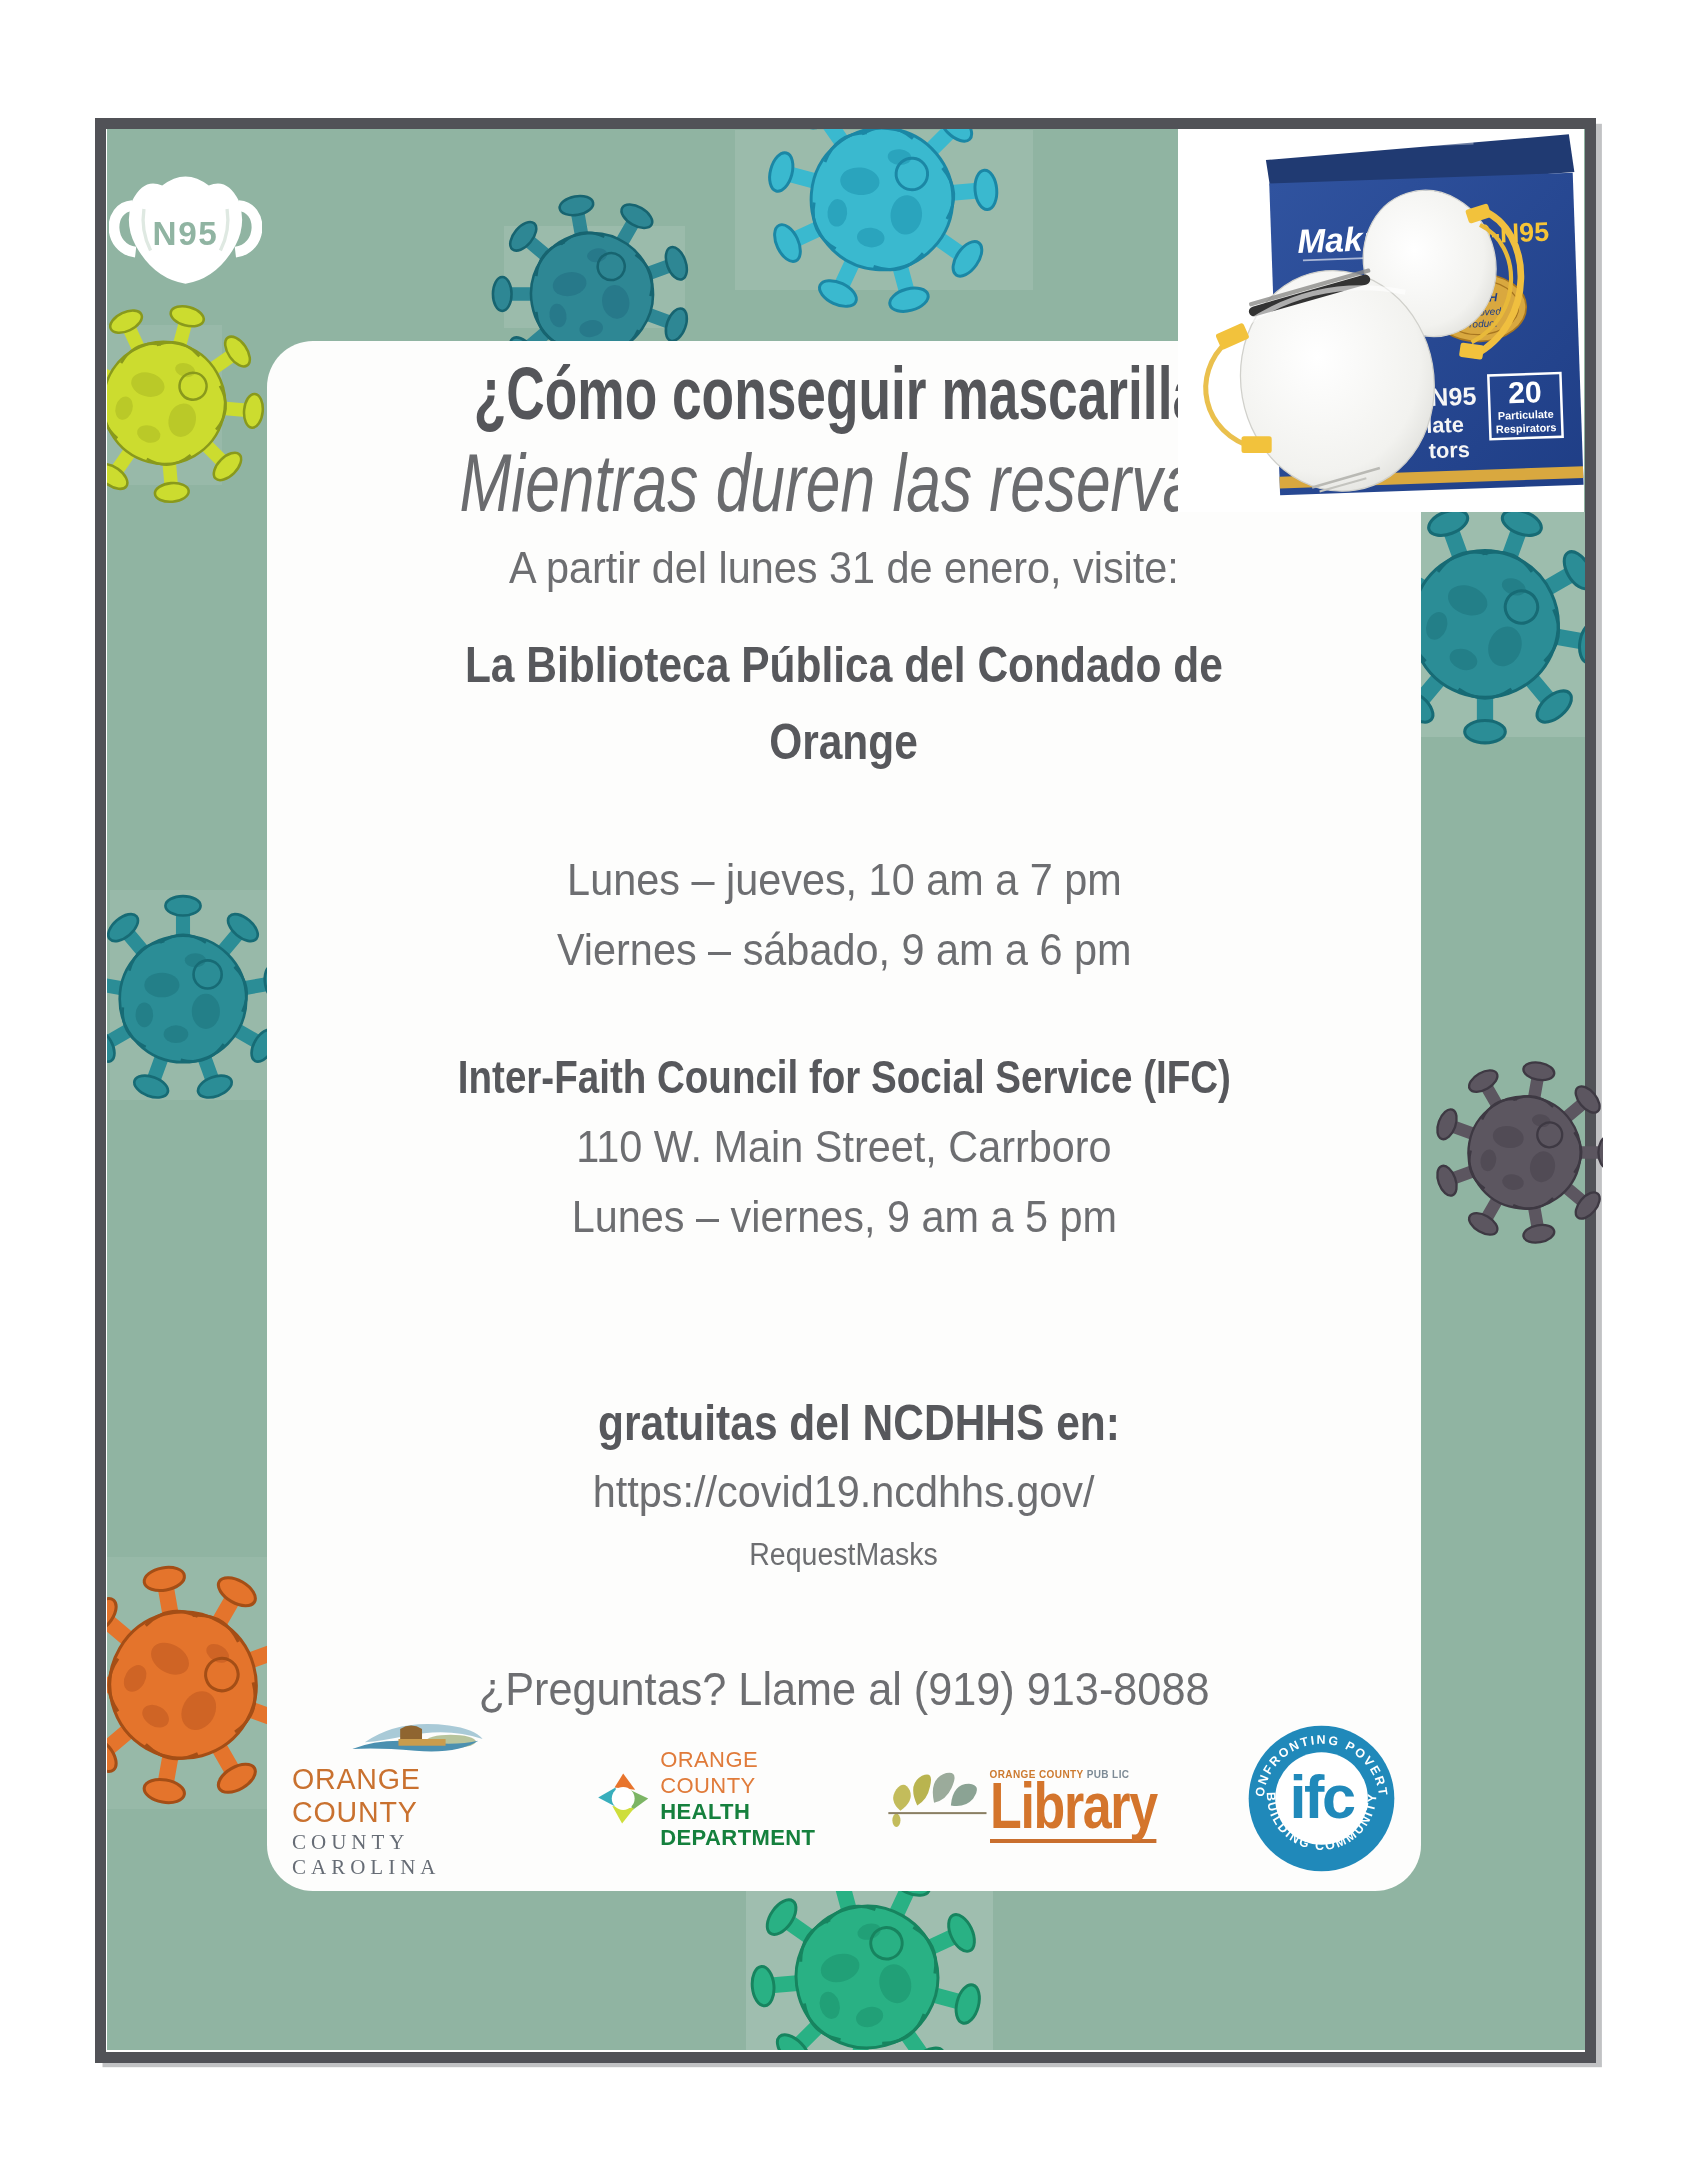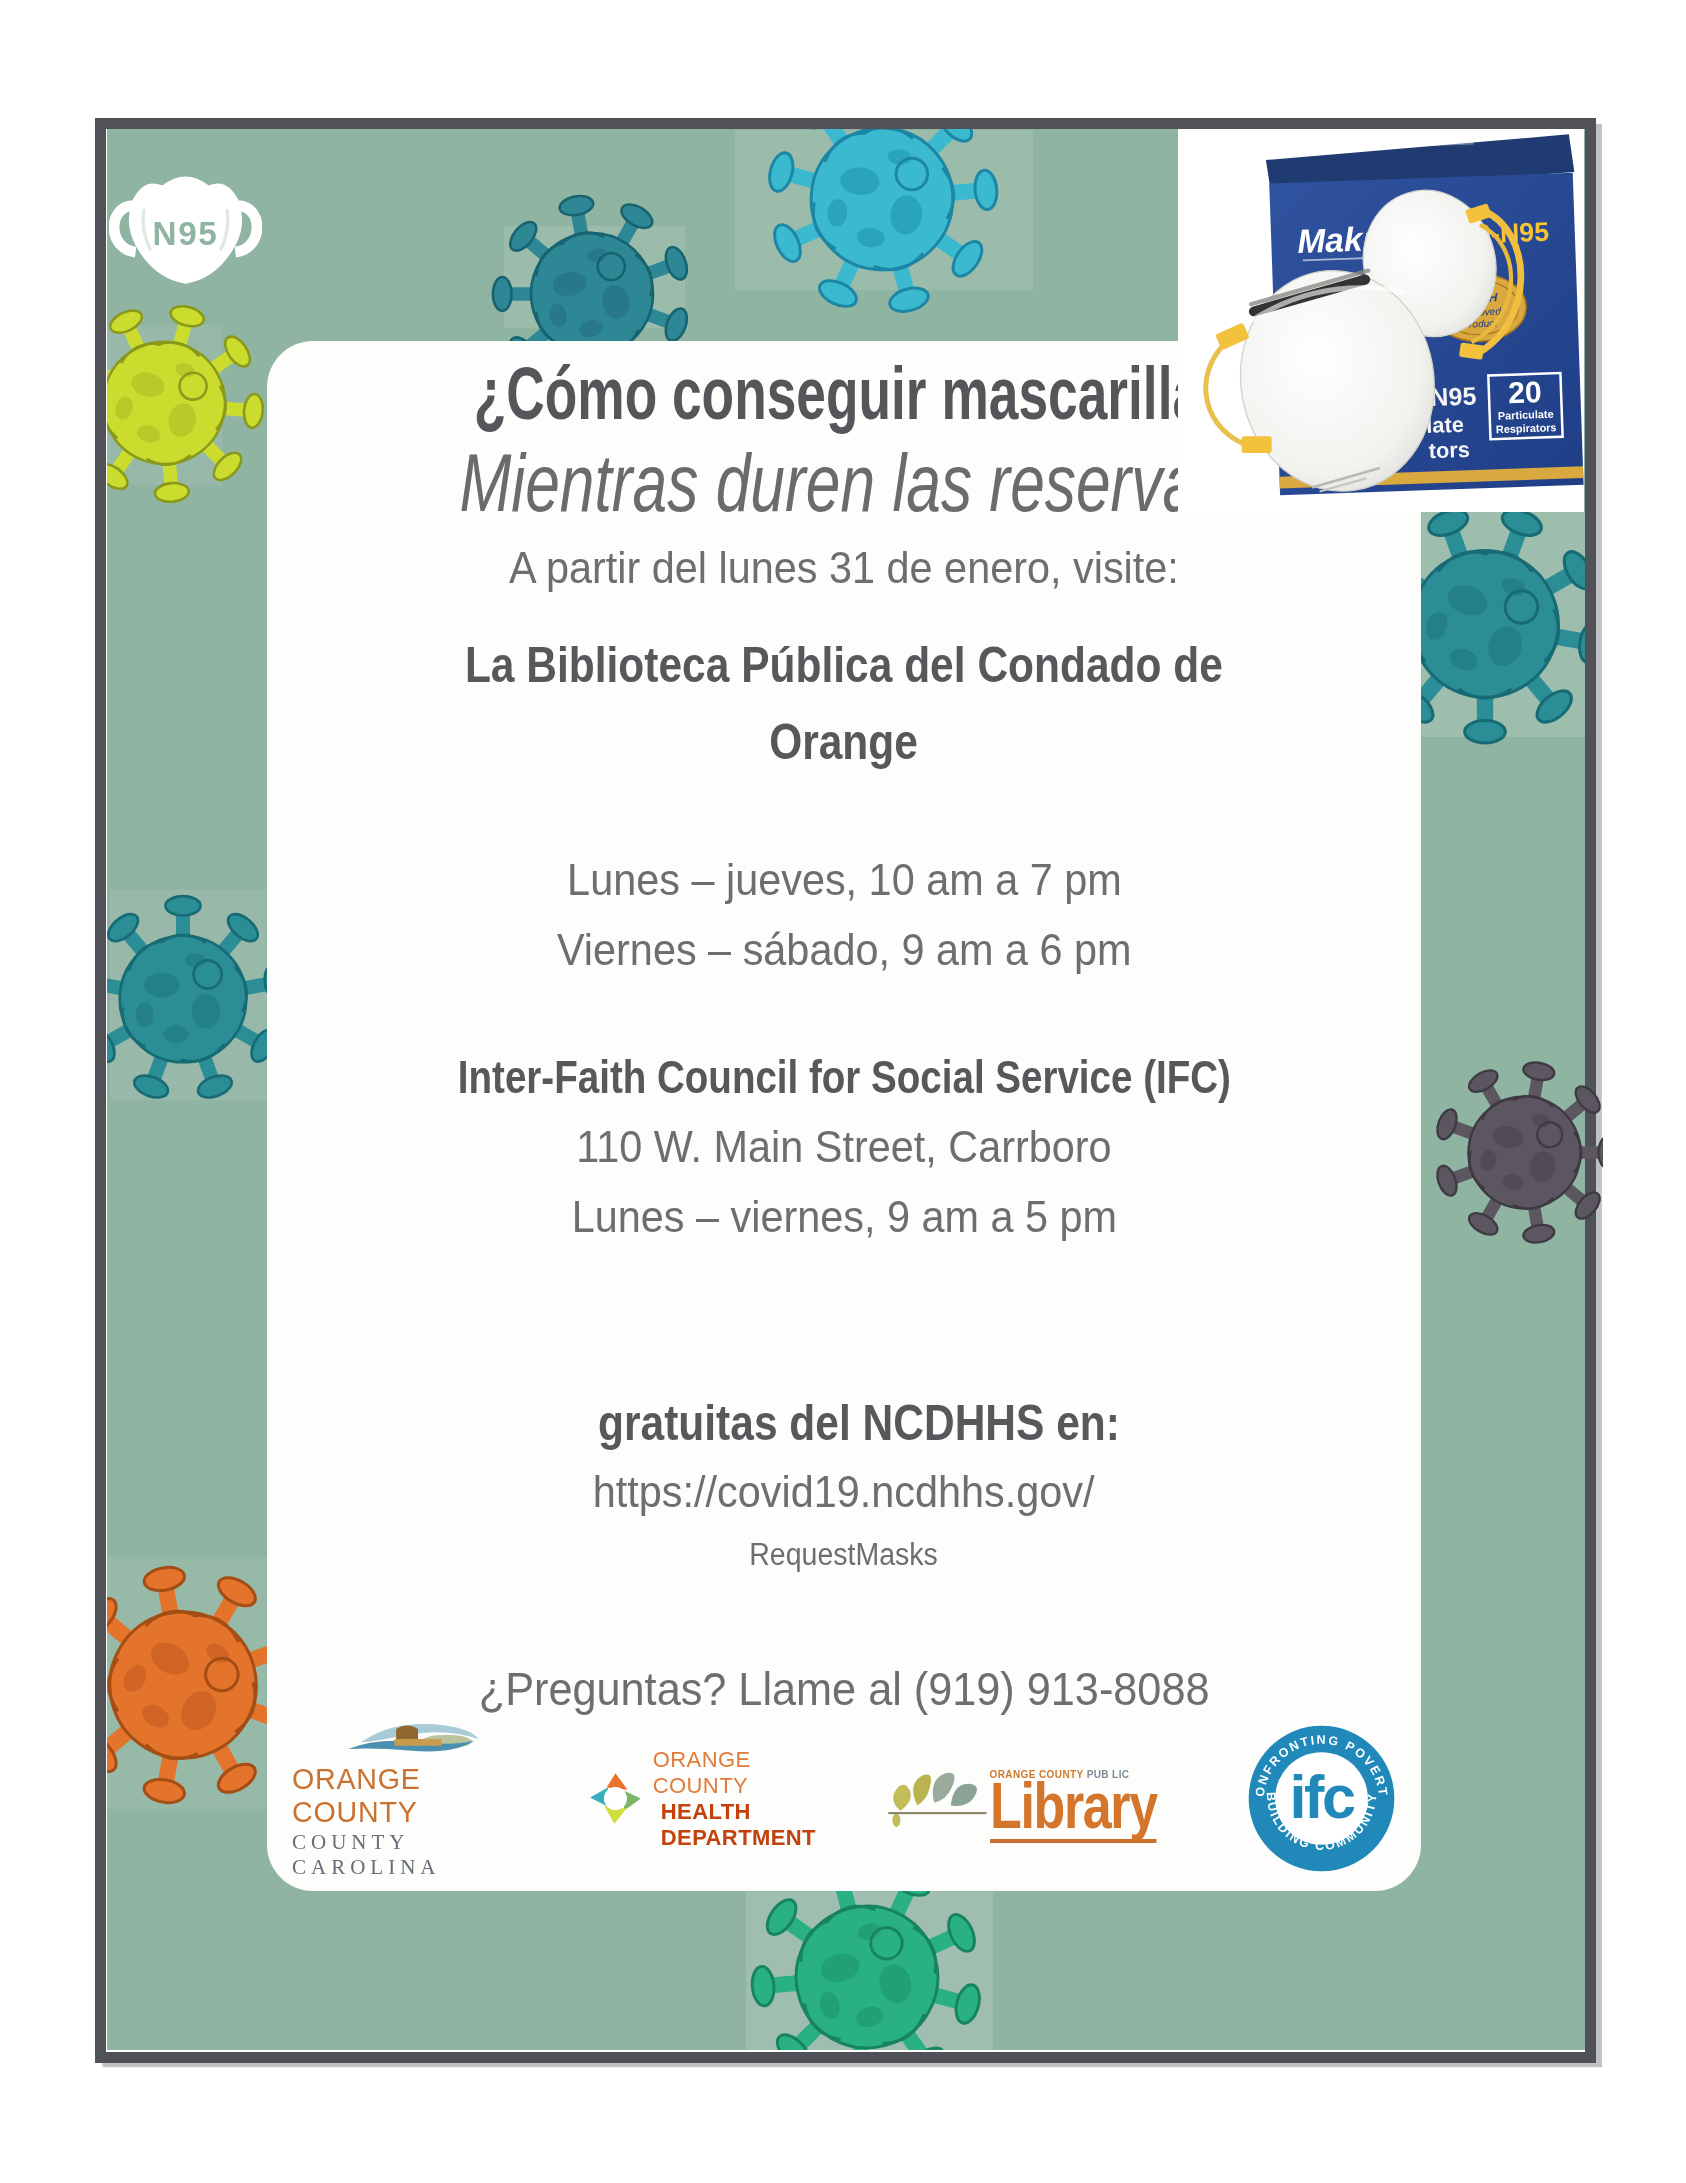--- a/index.html
+++ b/index.html
@@ -43,21 +43,21 @@
   
   .logorow{
     position:absolute;left:25px;top:1384px;right:25px;height:147px;
     display:flex;justify-content:center;align-items:center;gap:49px;
   }
   .logoblock{display:flex;flex-direction:column;align-items:center;justify-content:center;}
   .lg-county-t1{font-size:28.6px;color:#c9712f;letter-spacing:0.8px;margin-top:1.7px;}
   .lg-county-t2{font-family:"Liberation Serif",serif;font-size:21px;color:#666c75;letter-spacing:5px;margin-top:1.7px;}
   .lg-health{display:flex;flex-direction:row;align-items:center;gap:10px;}
   .lg-health-t1{font-size:22px;color:#e07b3a;letter-spacing:0.4px;}
-  .lg-health-t2{font-size:22px;color:#c2410c;font-weight:700;letter-spacing:0.4px;margin-left:8px;}
+  .lg-health-t2{font-size:22px;color:#15803d;font-weight:700;letter-spacing:0.4px;}
   .lg-lib{display:flex;flex-direction:row;align-items:flex-end;gap:1.7px;}
   .lg-lib-text{display:flex;flex-direction:column;align-items:flex-start;}
   .lg-lib-small{font-size:10px;font-weight:700;letter-spacing:0.4px;margin-bottom:-5px;}
   .lg-lib-small .oc{color:#cd7a2f;}
   .lg-lib-small .pub{color:#7d8b96;}
   .lg-lib-big{
     font-size:65px;font-weight:700;color:#d4752c;line-height:.95;
     transform:scaleX(.8);transform-origin:0 100%;
     border-bottom:4.2px solid #c96f2e;padding-bottom:1.7px;letter-spacing:-1.7px;
   }

